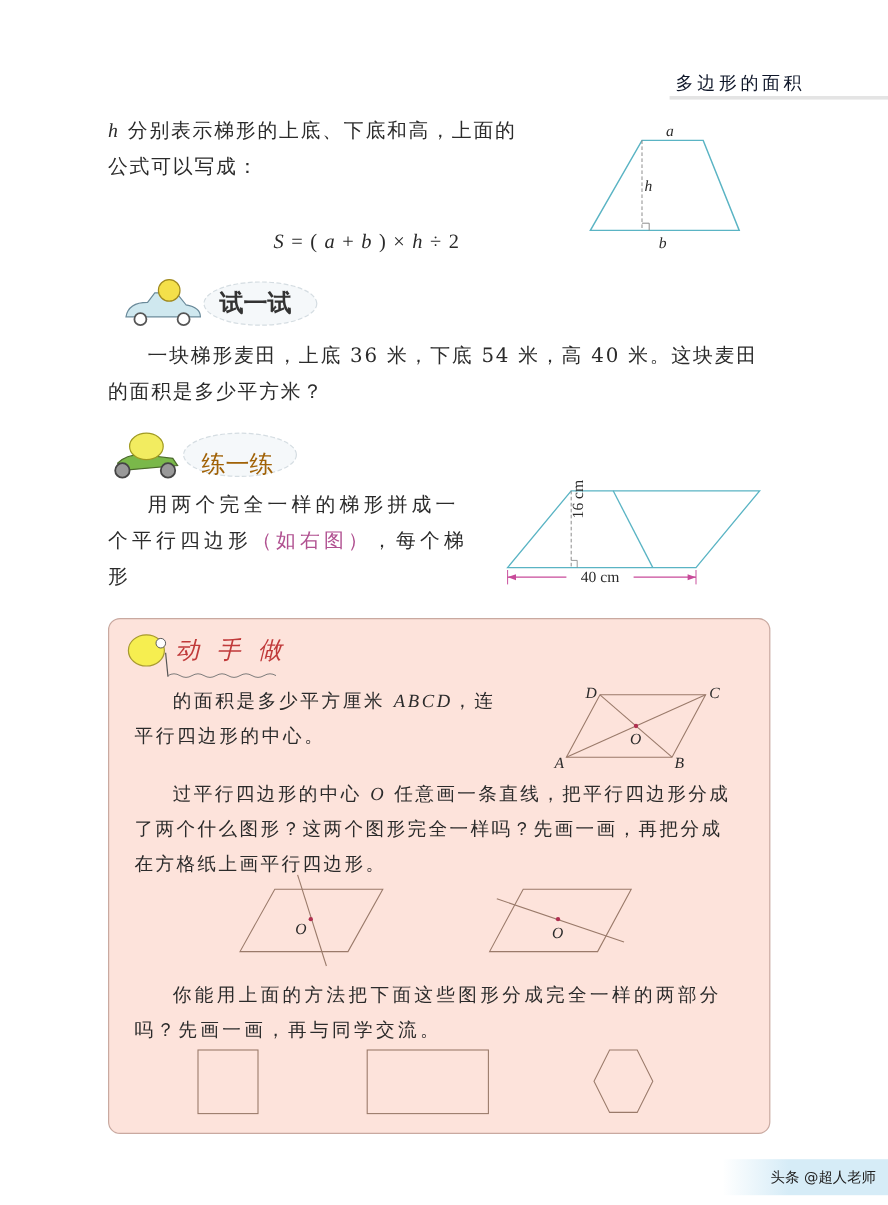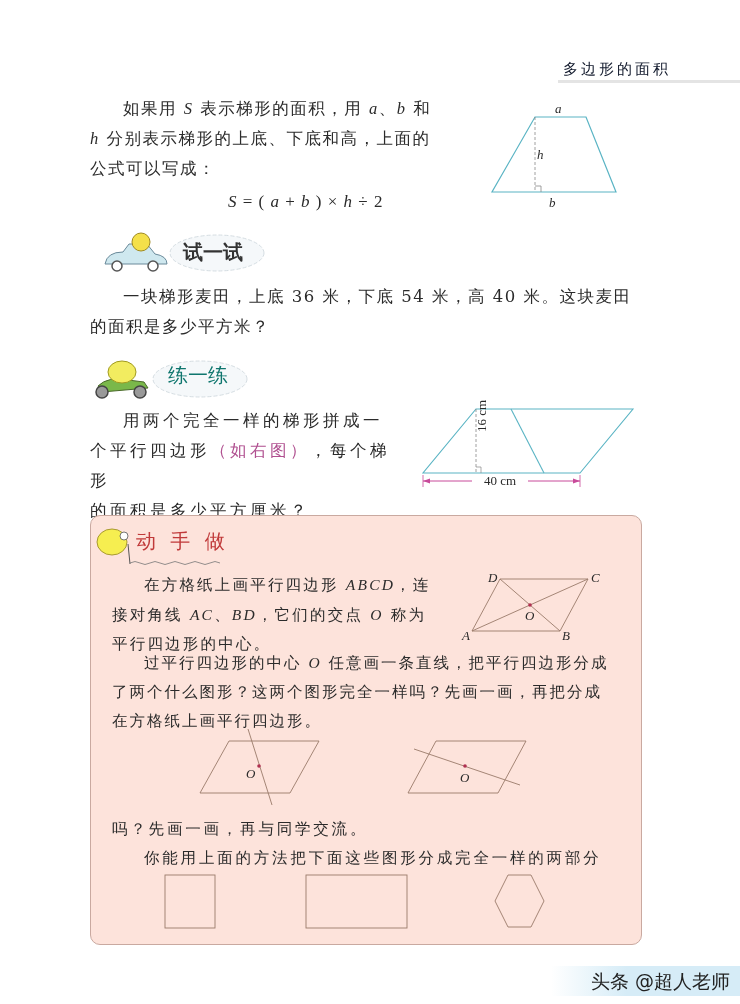--- a/index.html
+++ b/index.html
@@ -13,33 +13,30 @@
   .formula { font-size:17px; font-family:"Liberation Serif", serif; letter-spacing:1px; }
   .formula i { font-style:italic; }
   .section-label { font-size:20px; font-weight:bold; font-family:"DejaVu Sans", sans-serif; }
   .pink { color:#b05090; }
   .box { left:90px; top:515px; width:550px; height:428px; background:#fde3db;
          border:1px solid #c9a9a0; border-radius:10px; }
   .box-para { font-size:15.5px; line-height:29px; letter-spacing:2.2px; color:#2b2b2b; }
   .box-para .it { font-style:italic; font-family:"Liberation Serif", serif; }
   .watermark { right:0; top:966px; height:30px; padding:0 10px 0 40px;
                background:linear-gradient(90deg, rgba(200,230,245,0) 0%, #d6ecf7 40%);
-               font-family:"DejaVu Sans", sans-serif; font-size:19px; line-height:30px; color:#222; }
+               font-family:"DejaVu Sans", sans-serif; font-size:12px; line-height:30px; color:#222; }
   svg { overflow:visible; }
 </style>
 </head>
 <body>
 
 <div class="abs header-title">多边形的面积</div>
 <div class="abs header-rule"></div>
 
 <div class="abs para" style="left:90px; top:94px; width:370px;">
-  <div style="padding-left:33px;">
-    <span>如果用 </span><span class="it">S</span><span> 表示梯形的面积，用 </span><span class="it">a</span><span>、</span><span class="it">b</span><span> 和</span>
-  </div>
   <div>
     <span class="it">h</span><span> 分别表示梯形的上底、下底和高，上面的</span>
   </div>
   <div>公式可以写成：</div>
 </div>
 <div class="abs formula" style="left:188px; top:192px;margin-left:40px;">
   <i>S</i><span> = ( </span><i>a</i><span> + </span><i>b</i><span> ) × </span><i>h</i><span> ÷ 2</span>
 </div>
 
 <svg class="abs" style="left:480px; top:95px;" width="150" height="115">
@@ -72,61 +69,59 @@
 <div class="abs" style="left:88px; top:358px; width:170px; height:42px;">
   <svg width="70" height="42">
     <path d="M10,28 Q20,18 40,22 L56,24 L60,30 L14,34 Z" fill="#7ab84a" stroke="#4a6a2a" stroke-width="1"></path>
     <ellipse cx="34" cy="14" rx="14" ry="11" fill="#f2ec60" stroke="#a09a20" stroke-width="1"></ellipse>
     <circle cx="14" cy="34" r="6" fill="#999" stroke="#444" stroke-width="1.5"></circle>
     <circle cx="52" cy="34" r="6" fill="#999" stroke="#444" stroke-width="1.5"></circle>
   </svg>
   <svg class="abs" style="left:62px; top:0;" width="100" height="42">
     <ellipse cx="50" cy="21" rx="47" ry="18" fill="#f5f8fa" stroke="#d5dde2" stroke-width="1" stroke-dasharray="4,2"></ellipse>
   </svg>
-  <div class="abs section-label" style="left:80px; top:4px; color:#0f766e; font-weight:normal;">练一练</div>
+  <div class="abs section-label" style="left:80px; top:15px; color:#a16207; font-weight:normal;">练一练</div>
 </div>
 
 <div class="abs para" style="left:90px; top:406px; width:310px; letter-spacing:3.5px;">
   <div style="padding-left:33px;">用两个完全一样的梯形拼成一</div>
   <div><span>个平行四边形</span><span class="pink">（如右图）</span><span>，每个梯形</span></div>
-  <div>的面积是多少平方厘米？</div>
 </div>
 
 <svg class="abs" style="left:410px; top:395px;" width="230" height="100">
   <polygon points="66,14 223,14 170,78 13,78" fill="none" stroke="#5ab4c4" stroke-width="1.1"></polygon>
   <line x1="101" y1="14" x2="134" y2="78" stroke="#5ab4c4" stroke-width="1.1"></line>
   <line x1="66" y1="14" x2="66" y2="78" stroke="#888" stroke-width="0.8" stroke-dasharray="3,2"></line>
   <polyline points="66,72 71,72 71,78" fill="none" stroke="#888" stroke-width="0.7"></polyline>
   <line x1="13" y1="80" x2="13" y2="92" stroke="#c84a9a" stroke-width="0.8"></line>
   <line x1="170" y1="80" x2="170" y2="92" stroke="#c84a9a" stroke-width="0.8"></line>
   <line x1="13" y1="86" x2="62" y2="86" stroke="#c84a9a" stroke-width="1"></line>
   <line x1="118" y1="86" x2="170" y2="86" stroke="#c84a9a" stroke-width="1"></line>
   <polygon points="13,86 20,83.5 20,88.5" fill="#c84a9a"></polygon>
   <polygon points="170,86 163,83.5 163,88.5" fill="#c84a9a"></polygon>
 </svg>
 <div class="abs" style="left:474px; top:432px; font-family:'Liberation Serif',serif; font-size:13px; transform:rotate(-90deg); transform-origin:left top;">16 cm</div>
 <div class="abs" style="left:484px; top:473px; font-family:'Liberation Serif',serif; font-size:13px;">40 cm</div>
 
 <div class="abs box"></div>
 
-<div class="abs" style="left:94px; top:520px; width:150px; height:50px;">
+<div class="abs" style="left:104px; top:520px; width:150px; height:50px;font-style:italic;">
   <svg width="50" height="46">
     <ellipse cx="18" cy="22" rx="15" ry="13" fill="#f6ee50" stroke="#a89a30" stroke-width="1"></ellipse>
     <circle cx="30" cy="16" r="4" fill="#fff" stroke="#555" stroke-width="0.8"></circle>
     <line x1="34" y1="24" x2="36" y2="44" stroke="#555" stroke-width="1"></line>
   </svg>
   <div class="abs section-label" style="left:42px; top:8px; color:#c03a3a; font-weight:normal; letter-spacing:4px;">动 手 做</div>
   <svg class="abs" style="left:36px; top:40px;" width="90" height="6">
     <path d="M0,3 Q5,0 10,3 T20,3 T30,3 T40,3 T50,3 T60,3 T70,3 T80,3 T90,3" fill="none" stroke="#777" stroke-width="0.8"></path>
   </svg>
 </div>
 
 <div class="abs box-para" style="left:112px; top:570px; width:330px;">
-  <div style="padding-left:32px;"><span>在方格纸上画平行四边形 </span><span class="it">ABCD</span><span>，连</span></div>
-  <div><span>接对角线 </span><span class="it">AC</span><span>、</span><span class="it">BD</span><span>，它们的交点 </span><span class="it">O</span><span> 称为</span></div>
+  <div style="padding-left:32px;"><span>的面积是多少平方厘米 </span><span class="it">ABCD</span><span>，连</span></div>
   <div>平行四边形的中心。</div>
 </div>
 
 <svg class="abs" style="left:450px; top:560px;" width="170" height="90">
   <polygon points="22,71 110,71 138,19 50,19" fill="none" stroke="#9a7a6a" stroke-width="0.9"></polygon>
   <line x1="22" y1="71" x2="138" y2="19" stroke="#9a7a6a" stroke-width="0.9"></line>
   <line x1="50" y1="19" x2="110" y2="71" stroke="#9a7a6a" stroke-width="0.9"></line>
   <circle cx="80" cy="45" r="1.8" fill="#b03050"></circle>
 </svg>
 <div class="abs" style="left:488px; top:570px; font-style:italic; font-family:'Liberation Serif',serif; font-size:13px;">D</div>
@@ -146,22 +141,22 @@
   <line x1="68" y1="4" x2="92" y2="80" stroke="#9a7a6a" stroke-width="0.9"></line>
   <circle cx="79" cy="41" r="1.8" fill="#b03050"></circle>
   <polygon points="228,68 318,68 346,16 256,16" fill="none" stroke="#9a7a6a" stroke-width="0.9"></polygon>
   <line x1="234" y1="24" x2="340" y2="60" stroke="#9a7a6a" stroke-width="0.9"></line>
   <circle cx="285" cy="41" r="1.8" fill="#b03050"></circle>
 </svg>
 <div class="abs" style="left:246px; top:766px; font-style:italic; font-family:'Liberation Serif',serif; font-size:13px;">O</div>
 <div class="abs" style="left:460px; top:770px; font-style:italic; font-family:'Liberation Serif',serif; font-size:13px;">O</div>
 
 <div class="abs box-para" style="left:112px; top:815px; width:520px; letter-spacing:2.8px;">
+  <div style="padding-left:32px;">你能用上面的方法把下面这些图形分成完全一样的两部分</div>
   <div>吗？先画一画，再与同学交流。</div>
-  <div style="padding-left:32px;">你能用上面的方法把下面这些图形分成完全一样的两部分</div>
 </div>
 
 <svg class="abs" style="left:160px; top:870px;" width="400" height="60">
   <rect x="5" y="5" width="50" height="53" fill="none" stroke="#9a7a6a" stroke-width="0.9"></rect>
   <rect x="146" y="5" width="101" height="53" fill="none" stroke="#9a7a6a" stroke-width="0.9"></rect>
   <polygon points="348,5 371,5 384,31 371,57 348,57 335,31" fill="none" stroke="#9a7a6a" stroke-width="0.9"></polygon>
 </svg>
 
 <div class="abs watermark">头条 @超人老师</div>
 

